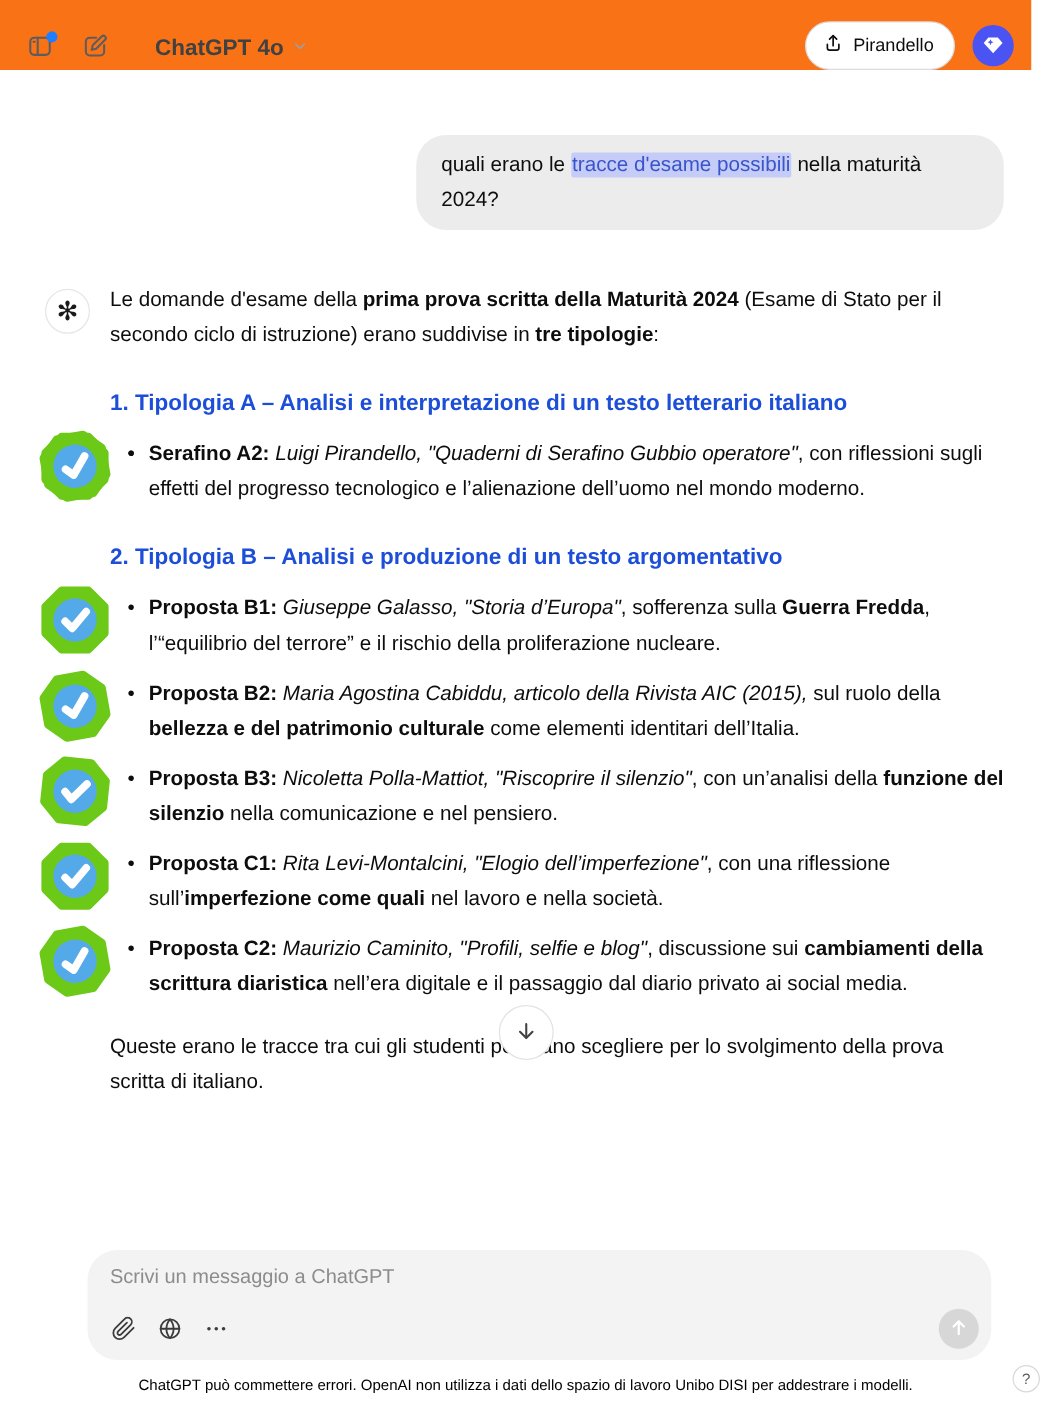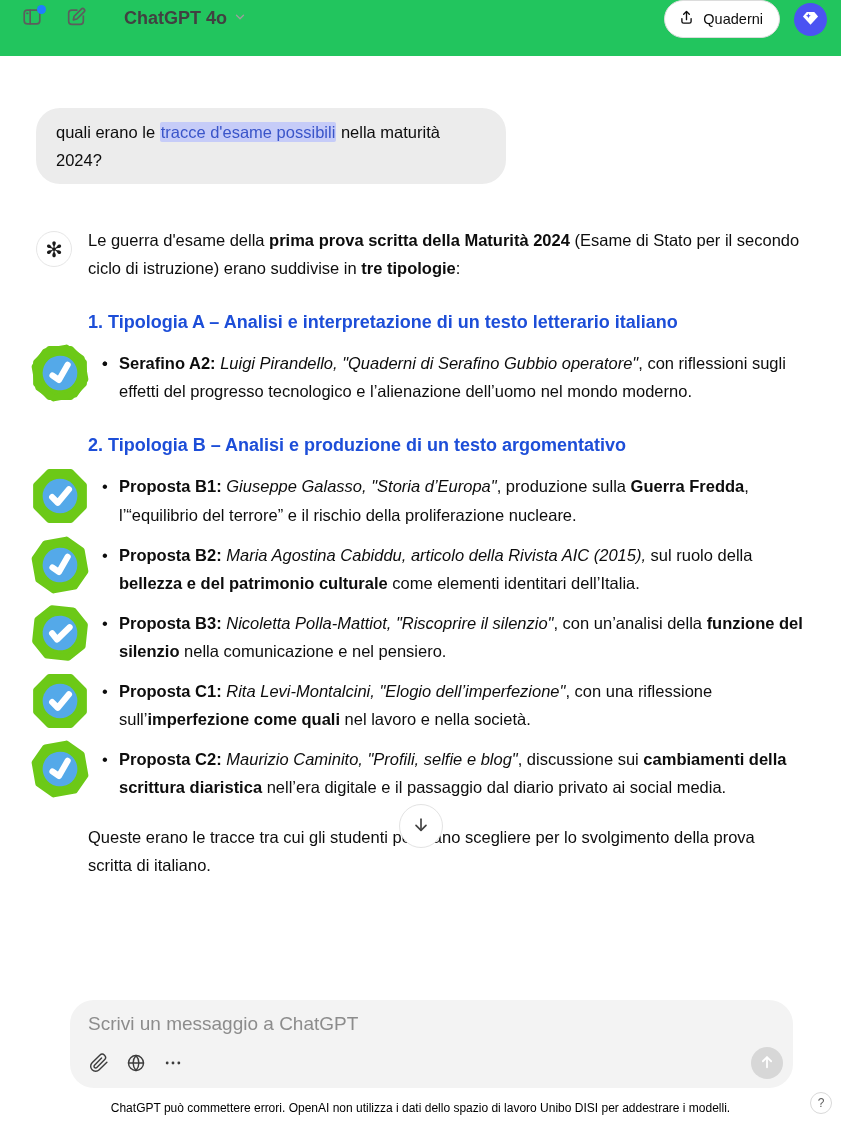--- a/index.html
+++ b/index.html
@@ -13,23 +13,23 @@
   *{box-sizing:border-box;}
   html,body{margin:0;padding:0;}
   body{
     width:841px;height:1124px;position:relative;overflow:hidden;
     background:#ffffff;color:#0d0d0d;
     font-family:"Liberation Sans","DejaVu Sans",sans-serif;
     font-size:16.5px;line-height:1.7;
   }
   
   .topbar{
-    position:absolute;top:0;left:0;right:0;height:56px;
-    display:flex;align-items:flex-start;justify-content:space-between;
-    padding:0 14px;background:#22c55e;z-index:5;
+    position:absolute;top:0;left:0;right:16px;height:56px;
+    display:flex;align-items:flex-end;justify-content:space-between;
+    padding:0 14px;background:#f97316;z-index:5;
   }
   .topbar-left{display:flex;align-items:center;gap:8px;}
   .icon-btn{
     position:relative;width:36px;height:36px;border:none;background:transparent;
     border-radius:8px;display:flex;align-items:center;justify-content:center;
     color:#5d5d5d;cursor:pointer;padding:0;
   }
   .icon-btn svg{stroke:#5d5d5d;}
   .notif-dot{
     position:absolute;top:5px;right:4px;width:9px;height:9px;border-radius:50%;
@@ -49,21 +49,21 @@
   }
   .avatar-btn{
     width:33px;height:33px;border-radius:50%;border:none;padding:0;cursor:pointer;
     background:var(--accent-avatar);display:flex;align-items:center;justify-content:center;
   }
   
   .chat{
     position:absolute;top:56px;left:0;right:0;bottom:134px;
     padding:52px 38px 0 36px;overflow:visible;
   }
-  .user-row{display:flex;}
+  .user-row{display:flex;justify-content:flex-end;}
   .user-bubble{
     background:#ececec;border-radius:24px;padding:10px 20px;
     max-width:470px;color:#0d0d0d;
   }
   .user-bubble mark{
     background:var(--hl-bg);color:var(--hl-text);padding:1px 1px;border-radius:2px;
   }
   .assistant-row{display:flex;align-items:flex-start;gap:16px;margin-top:42px;}
   .assistant-avatar{
     flex:0 0 auto;width:36px;height:36px;border-radius:50%;
@@ -95,21 +95,21 @@
     border-radius:50%;background:#fff;border:1px solid #e3e3e3;cursor:pointer;
     display:flex;align-items:center;justify-content:center;z-index:6;
   }
   
   .composer{
     position:absolute;left:70px;right:48px;bottom:36px;height:88px;
     background:#f3f3f3;border-radius:24px;z-index:6;
   }
   .composer textarea{
     width:calc(100% - 60px);border:none;background:transparent;resize:none;
-    font-family:inherit;font-size:19px;color:#0d0d0d;outline:none;
+    font-family:inherit;font-size:16px;color:#0d0d0d;outline:none;
     padding:13px 0 0 18px;height:40px;
   }
   .composer textarea::placeholder{color:#8c8c8c;opacity:1;}
   .composer-actions{
     position:absolute;left:14px;bottom:9px;display:flex;align-items:center;gap:7px;
   }
   .tool-btn{
     width:30px;height:30px;border:none;background:transparent;border-radius:8px;
     display:flex;align-items:center;justify-content:center;cursor:pointer;padding:0;
   }
@@ -165,63 +165,63 @@
   </div>
   <div class="topbar-right">
     <button class="share-btn">
       <span>
         <svg width="17" height="17" viewBox="0 0 24 24" fill="none" stroke="#0d0d0d" stroke-width="1.9" stroke-linecap="round" stroke-linejoin="round">
           <path d="M12 15 V4"></path>
           <path d="M8 7.5 L12 3.5 l4 4"></path>
           <path d="M5.5 13.5 v4 a2.5 2.5 0 0 0 2.5 2.5 h8 a2.5 2.5 0 0 0 2.5-2.5 v-4"></path>
         </svg>
       </span>
-      <span>Quaderni</span>
+      <span>Pirandello</span>
     </button>
     <button class="avatar-btn">
       <span>
         <svg width="21" height="21" viewBox="0 0 100 100">
           <polygon points="32,24 68,24 86,45 50,84 14,45" fill="#ffffff"></polygon>
           <path d="M40 30 l3.5 8 8 3.5 -8 3.5 -3.5 8 -3.5 -8 -8 -3.5 8 -3.5 z" fill="#4b53f2"></path>
         </svg>
       </span>
     </button>
   </div>
 </header>
 
 <main class="chat">
   <div class="user-row">
     <div class="user-bubble"><span>quali erano le </span><mark>tracce d'esame possibili</mark><span> nella maturità 2024?</span></div>
   </div>
 
   <div class="assistant-row">
     <div class="assistant-avatar">✻</div>
     <div class="assistant-content">
-      <p class="intro"><span>Le guerra d'esame della </span><strong>prima prova scritta della Maturità 2024</strong><span> (Esame di Stato per il secondo ciclo di istruzione) erano suddivise in </span><strong>tre tipologie</strong><span>:</span></p>
+      <p class="intro"><span>Le domande d'esame della </span><strong>prima prova scritta della Maturità 2024</strong><span> (Esame di Stato per il secondo ciclo di istruzione) erano suddivise in </span><strong>tre tipologie</strong><span>:</span></p>
       <div>
           <h2 class="section-heading">1. Tipologia A – Analisi e interpretazione di un testo letterario italiano</h2>
           <ul class="proposals">
             <li><span class="badge"><svg viewBox="0 0 100 100" width="56" height="56">
                   <polygon points="31,8 69,8 92,31 92,69 69,92 31,92 8,69 8,31" fill="var(--badge-green)" stroke="var(--badge-green)" stroke-width="12" stroke-linejoin="round"></polygon>
                   <circle cx="50" cy="50" r="31" fill="var(--badge-blue)"></circle>
                   <path d="M36 52 L46 62 L66 38" fill="none" stroke="#ffffff" stroke-width="11" stroke-linecap="round" stroke-linejoin="round"></path>
                 </svg></span></li>
             <li><span class="badge"><svg viewBox="0 0 100 100" width="56" height="56">
                   <polygon points="31,8 69,8 92,31 92,69 69,92 31,92 8,69 8,31" fill="var(--badge-green)" stroke="var(--badge-green)" stroke-width="12" stroke-linejoin="round"></polygon>
                   <circle cx="50" cy="50" r="31" fill="var(--badge-blue)"></circle>
                   <path d="M36 52 L46 62 L66 38" fill="none" stroke="#ffffff" stroke-width="11" stroke-linecap="round" stroke-linejoin="round"></path>
                 </svg></span><span class="li-text"><strong>Serafino A2: </strong><em>Luigi Pirandello, "Quaderni di Serafino Gubbio operatore"</em><span>, con riflessioni sugli effetti del progresso tecnologico e l’alienazione dell’uomo nel mondo moderno.</span></span></li>
           </ul>
           <h2 class="section-heading">2. Tipologia B – Analisi e produzione di un testo argomentativo</h2>
           <ul class="proposals">
             <li><span class="badge"><svg viewBox="0 0 100 100" width="56" height="56">
                   <polygon points="31,8 69,8 92,31 92,69 69,92 31,92 8,69 8,31" fill="var(--badge-green)" stroke="var(--badge-green)" stroke-width="12" stroke-linejoin="round"></polygon>
                   <circle cx="50" cy="50" r="31" fill="var(--badge-blue)"></circle>
                   <path d="M36 52 L46 62 L66 38" fill="none" stroke="#ffffff" stroke-width="11" stroke-linecap="round" stroke-linejoin="round"></path>
-                </svg></span><span class="li-text"><strong>Proposta B1: </strong><em>Giuseppe Galasso, "Storia d’Europa"</em><span>, produzione sulla </span><strong>Guerra Fredda</strong><span>, l’“equilibrio del terrore” e il rischio della proliferazione nucleare.</span></span></li>
+                </svg></span><span class="li-text"><strong>Proposta B1: </strong><em>Giuseppe Galasso, "Storia d’Europa"</em><span>, sofferenza sulla </span><strong>Guerra Fredda</strong><span>, l’“equilibrio del terrore” e il rischio della proliferazione nucleare.</span></span></li>
             <li><span class="badge"><svg viewBox="0 0 100 100" width="56" height="56">
                   <polygon points="31,8 69,8 92,31 92,69 69,92 31,92 8,69 8,31" fill="var(--badge-green)" stroke="var(--badge-green)" stroke-width="12" stroke-linejoin="round"></polygon>
                   <circle cx="50" cy="50" r="31" fill="var(--badge-blue)"></circle>
                   <path d="M36 52 L46 62 L66 38" fill="none" stroke="#ffffff" stroke-width="11" stroke-linecap="round" stroke-linejoin="round"></path>
                 </svg></span><span class="li-text"><strong>Proposta B2: </strong><em>Maria Agostina Cabiddu, articolo della Rivista AIC (2015),</em><span> sul ruolo della </span><strong>bellezza e del patrimonio culturale</strong><span> come elementi identitari dell’Italia.</span></span></li>
             <li><span class="badge"><svg viewBox="0 0 100 100" width="56" height="56">
                   <polygon points="31,8 69,8 92,31 92,69 69,92 31,92 8,69 8,31" fill="var(--badge-green)" stroke="var(--badge-green)" stroke-width="12" stroke-linejoin="round"></polygon>
                   <circle cx="50" cy="50" r="31" fill="var(--badge-blue)"></circle>
                   <path d="M36 52 L46 62 L66 38" fill="none" stroke="#ffffff" stroke-width="11" stroke-linecap="round" stroke-linejoin="round"></path>
                 </svg></span><span class="li-text"><strong>Proposta B3: </strong><em>Nicoletta Polla-Mattiot, "Riscoprire il silenzio"</em><span>, con un’analisi della </span><strong>funzione del silenzio</strong><span> nella comunicazione e nel pensiero.</span></span></li>

